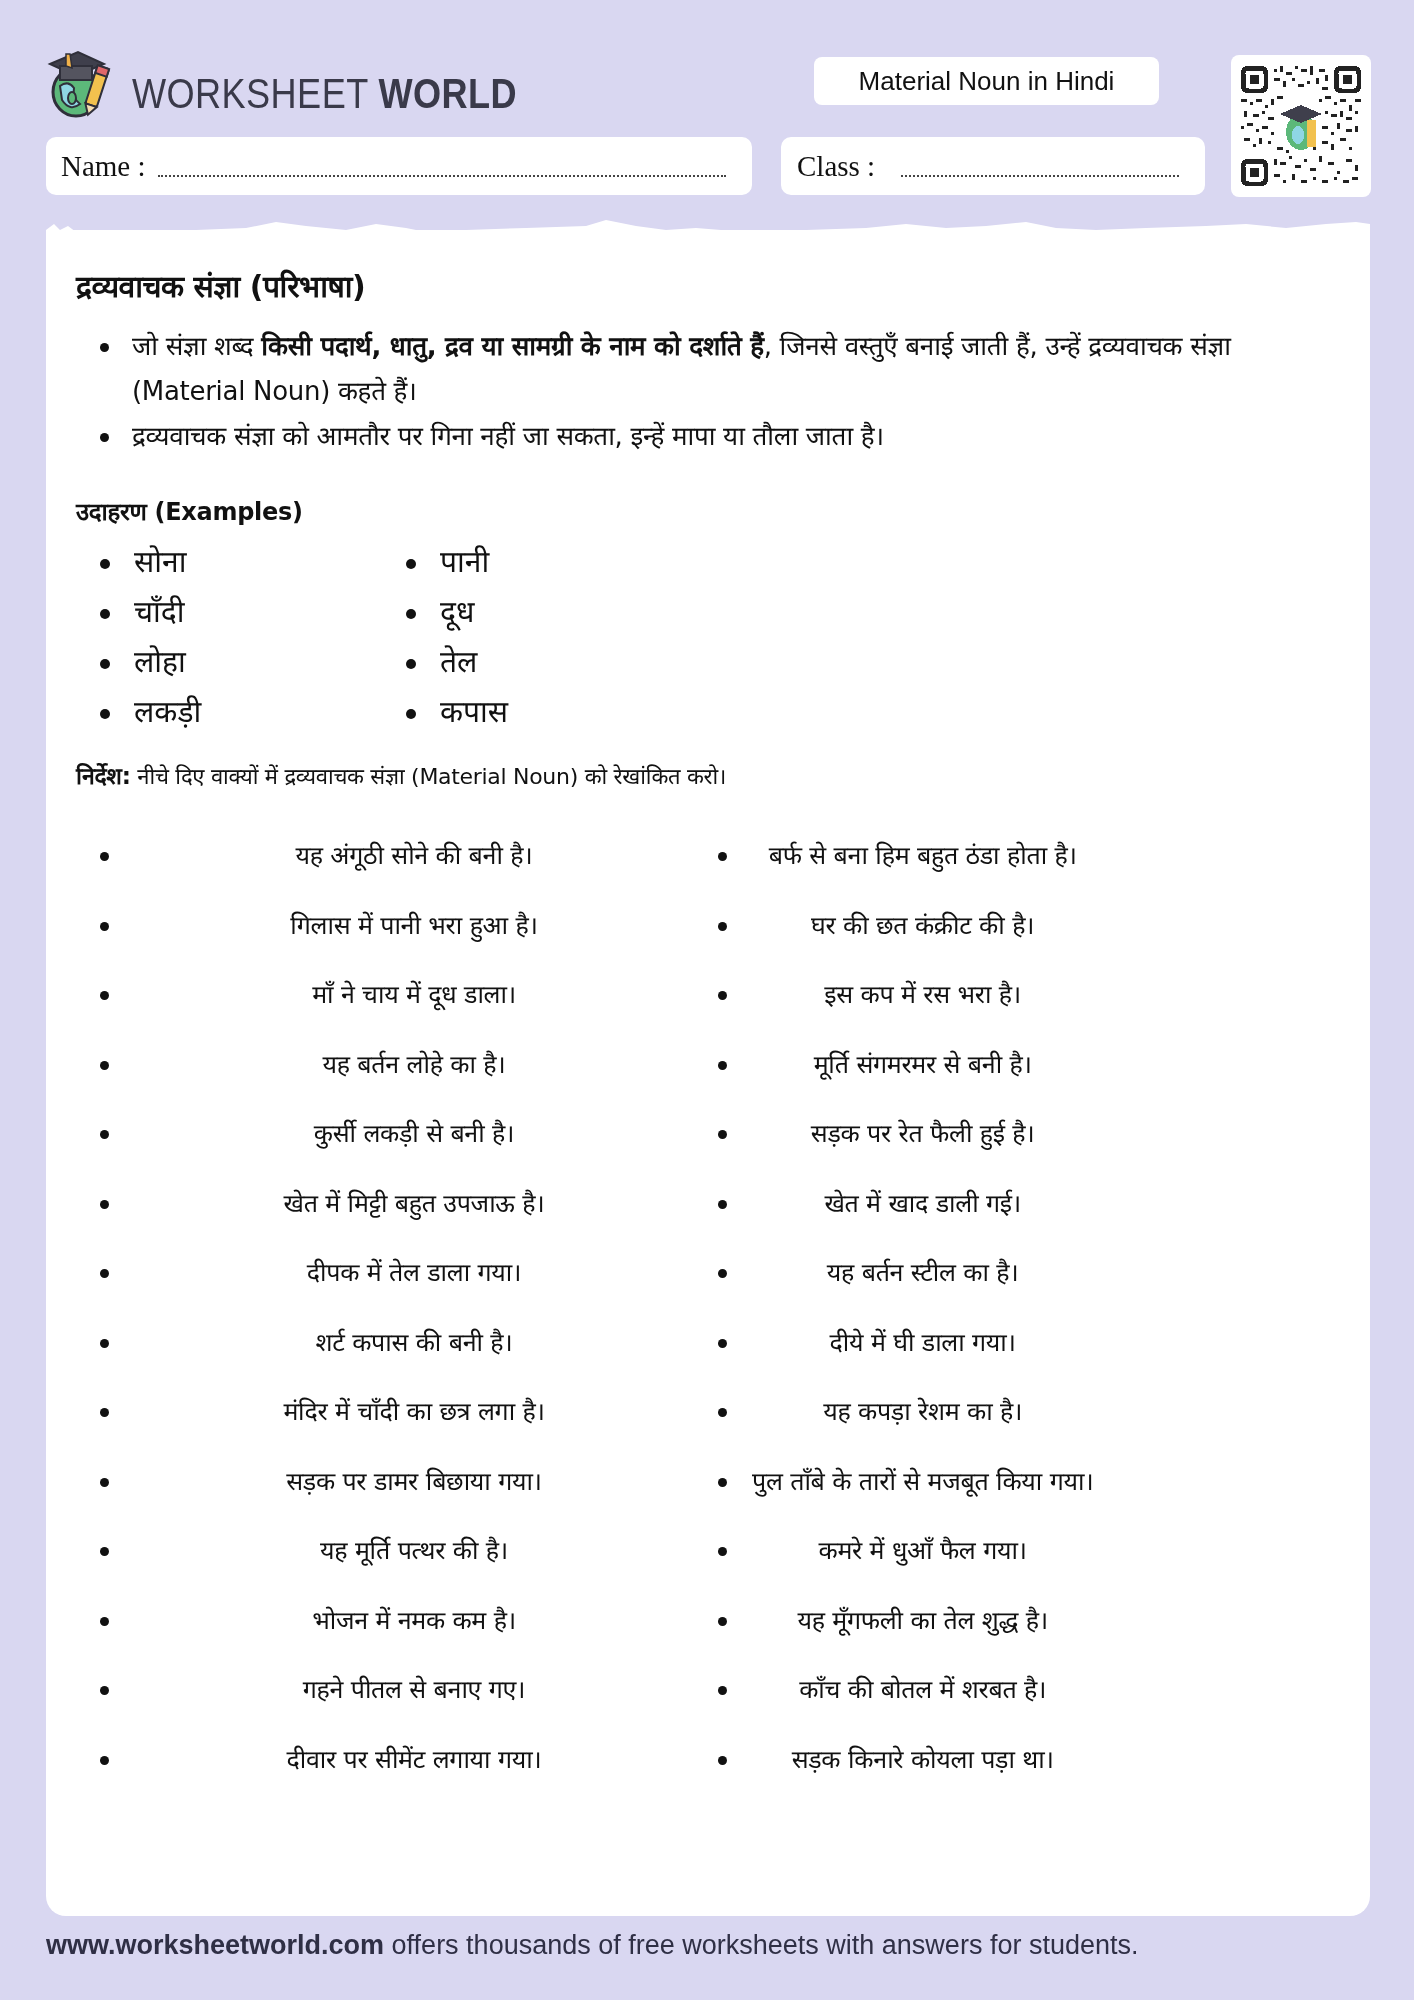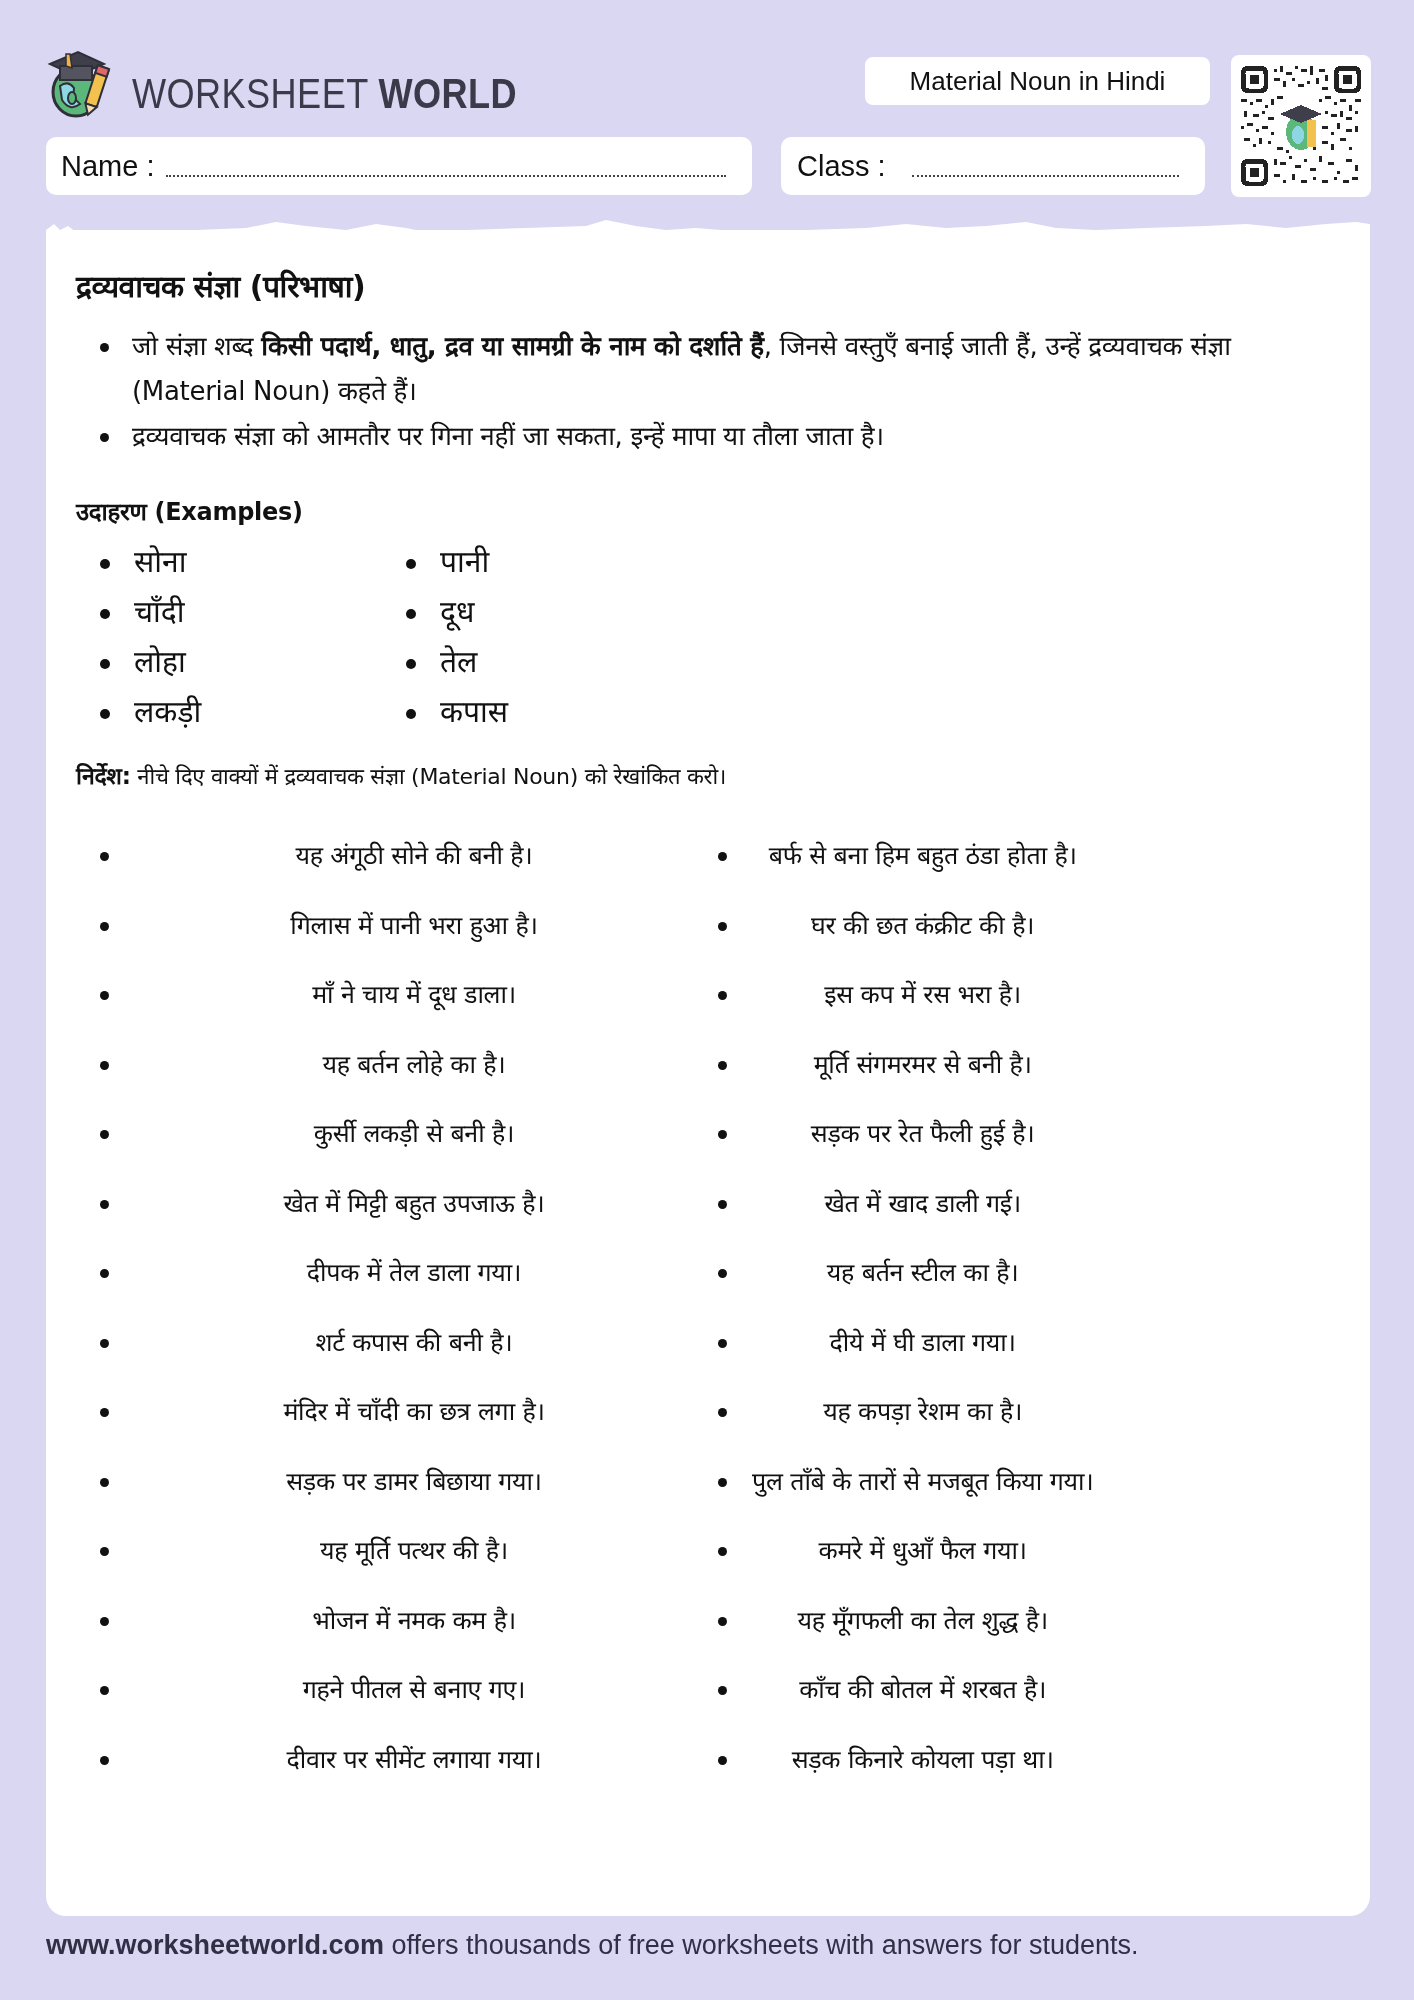--- a/index.html
+++ b/index.html
@@ -20,40 +20,40 @@
   .logo-text {
     font-family: "Liberation Sans", sans-serif;
     font-size: 42px; color: #3a3a4a; letter-spacing: 0.5px;
     transform: scaleX(0.86); transform-origin: left center;
     white-space: nowrap;
   }
   .logo-text .light { font-weight: 400; }
   .logo-text .bold { font-weight: 700; }
 
   .topic-badge {
-    position: absolute; left: 865px; top: 57px;
+    position: absolute; left: 814px; top: 57px;
     width: 345px; height: 48px;
     background: #fff; border-radius: 8px;
     display: flex; align-items: center; justify-content: center;
     font-family: "Liberation Sans", sans-serif;
     font-size: 26px; color: #111;
   }
   .qr {
     position: absolute; left: 1231px; top: 55px;
     width: 140px; height: 142px;
     background: #fff; border-radius: 8px;
     padding: 10px;
   }
   .qr svg { width: 120px; height: 122px; display: block; }
 
   .field {
     position: absolute; height: 58px; top: 137px;
     background: #fff; border-radius: 10px;
     display: flex; align-items: center;
-    font-family: Liberation Sans, sans-serif;
+    font-family: Liberation Serif, serif;
     font-size: 29px; color: #111;
   }
   .field.name { left: 46px; width: 706px; padding-left: 15px; }
   .field.class { left: 781px; width: 424px; padding-left: 16px; }
   .field .dots {
     flex: 1; margin-left: 12px; margin-right: 26px;
     border-bottom: 2px dotted #444; height: 22px;
   }
   .field.class .dots { margin-left: 26px; }
 

